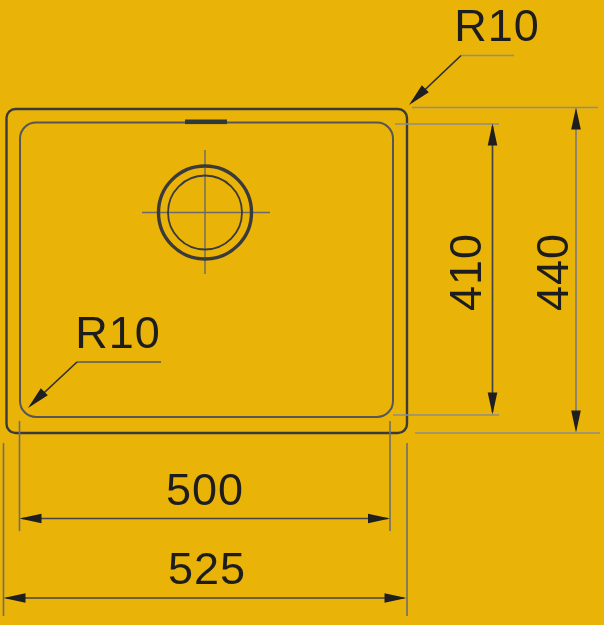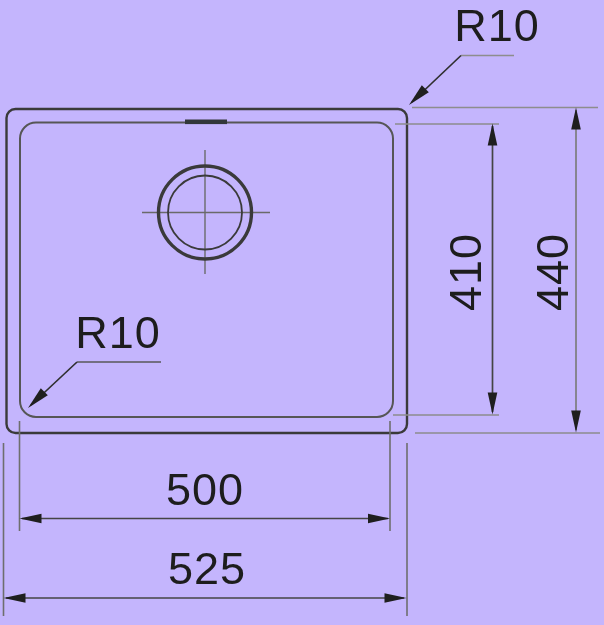--- a/index.html
+++ b/index.html
@@ -4,21 +4,21 @@
 <style>
   html, body {
     margin: 0;
     padding: 0;
     background: #ffffff;
   }
   .canvas {
     position: relative;
     width: 604px;
     height: 625px;
-    background: #c4b5fd;
+    background: #eab308;
     overflow: hidden;
   }
   svg { display: block; }
   .dim-text {
     font-family: "Liberation Sans", "DejaVu Sans", sans-serif;
     font-size: 45px;
     fill: #1d1d1d;
     letter-spacing: 1px;
   }
 </style>

